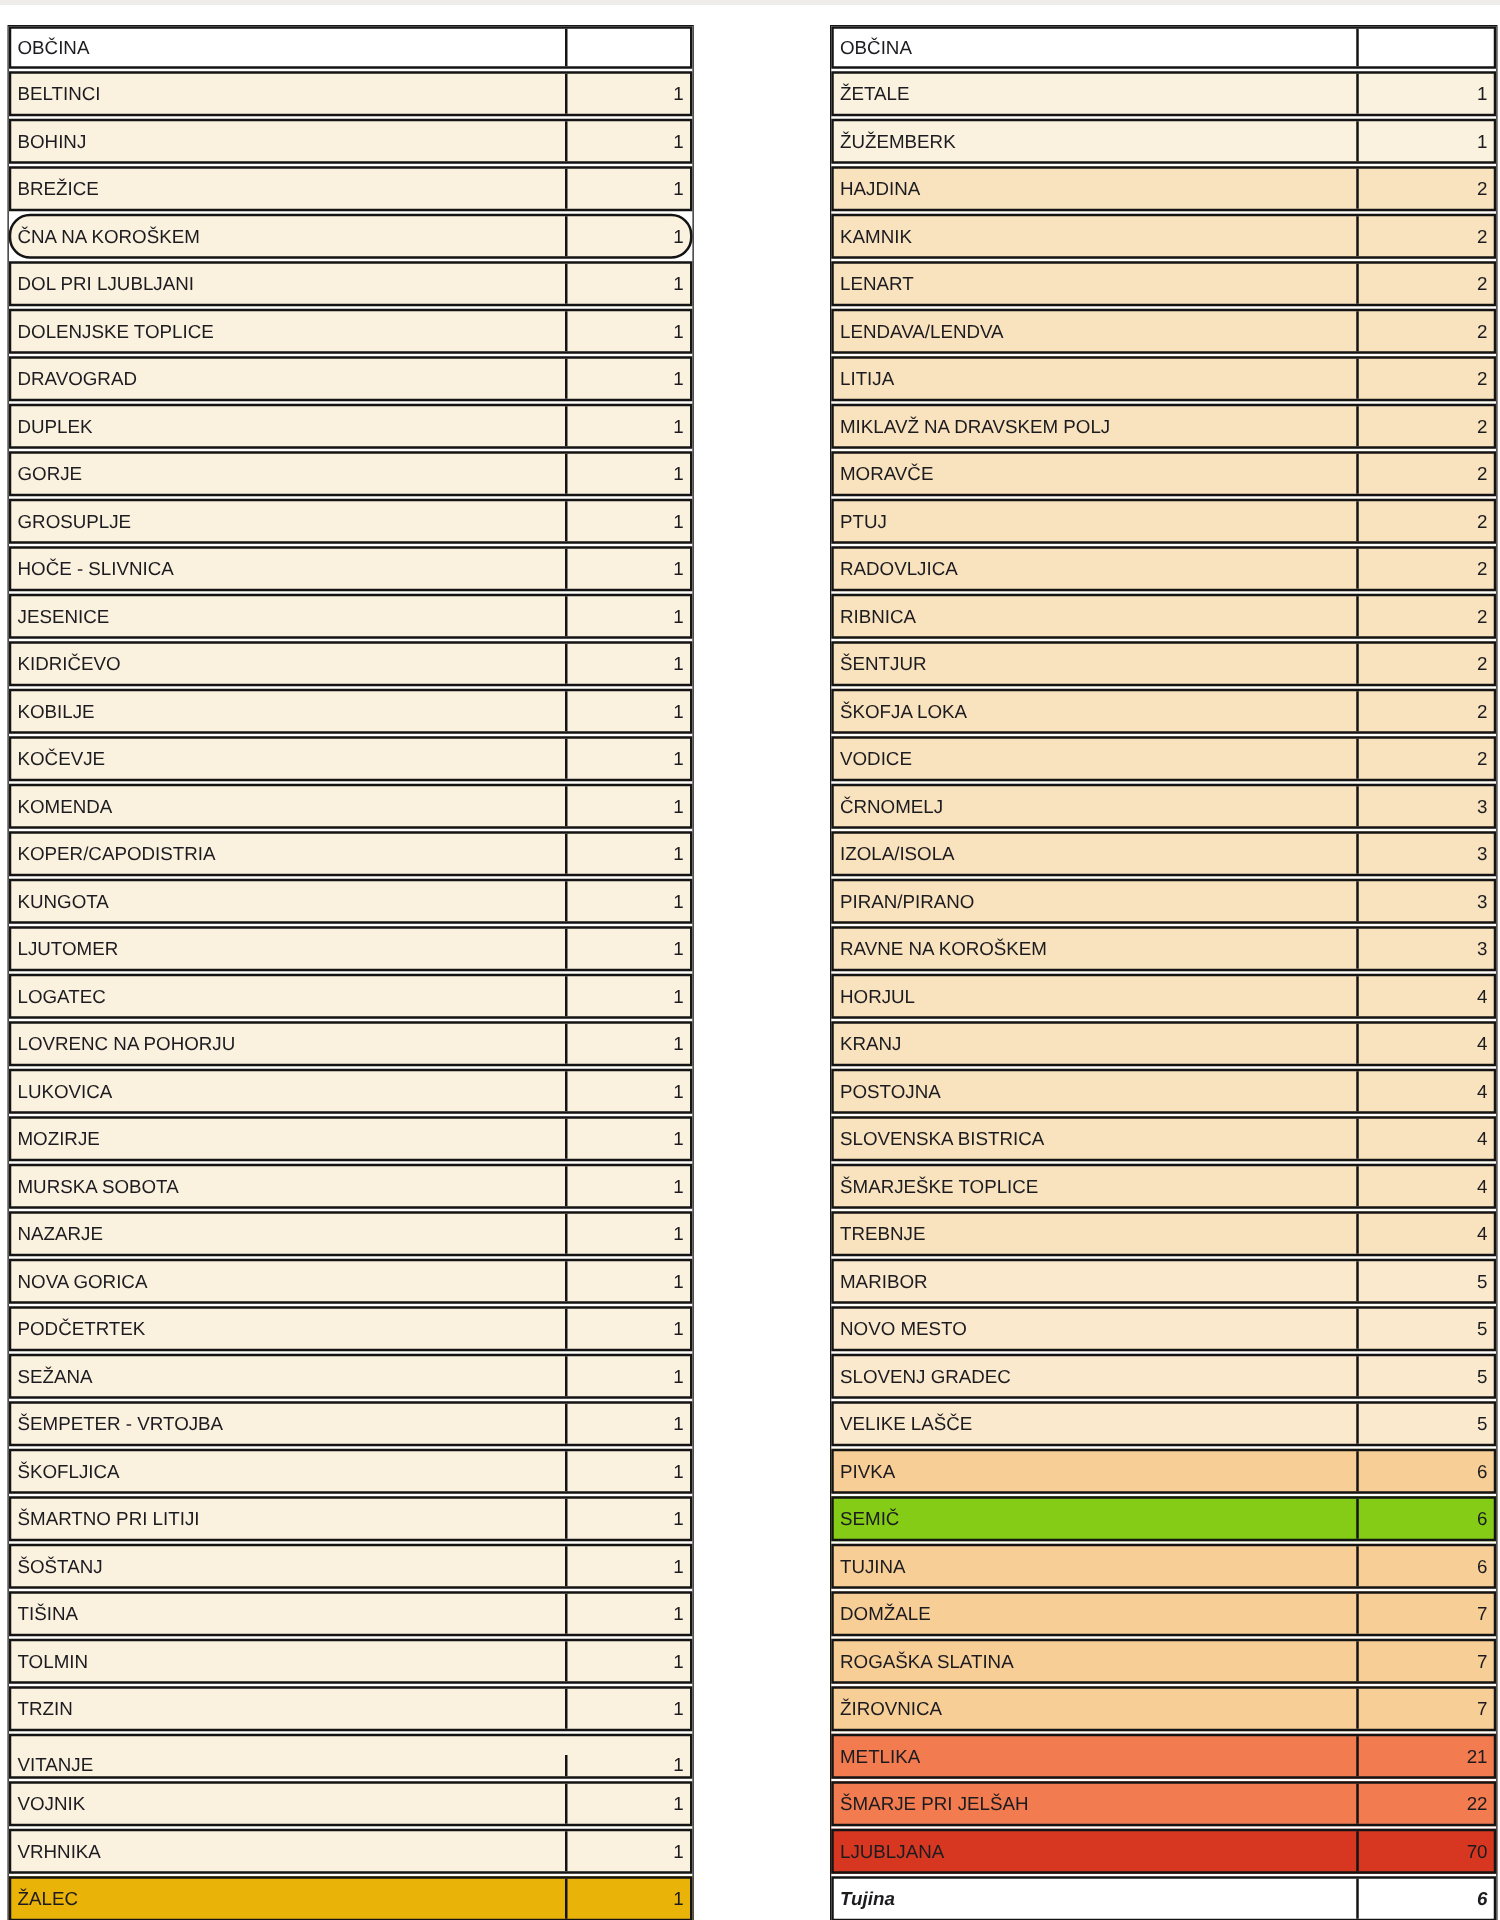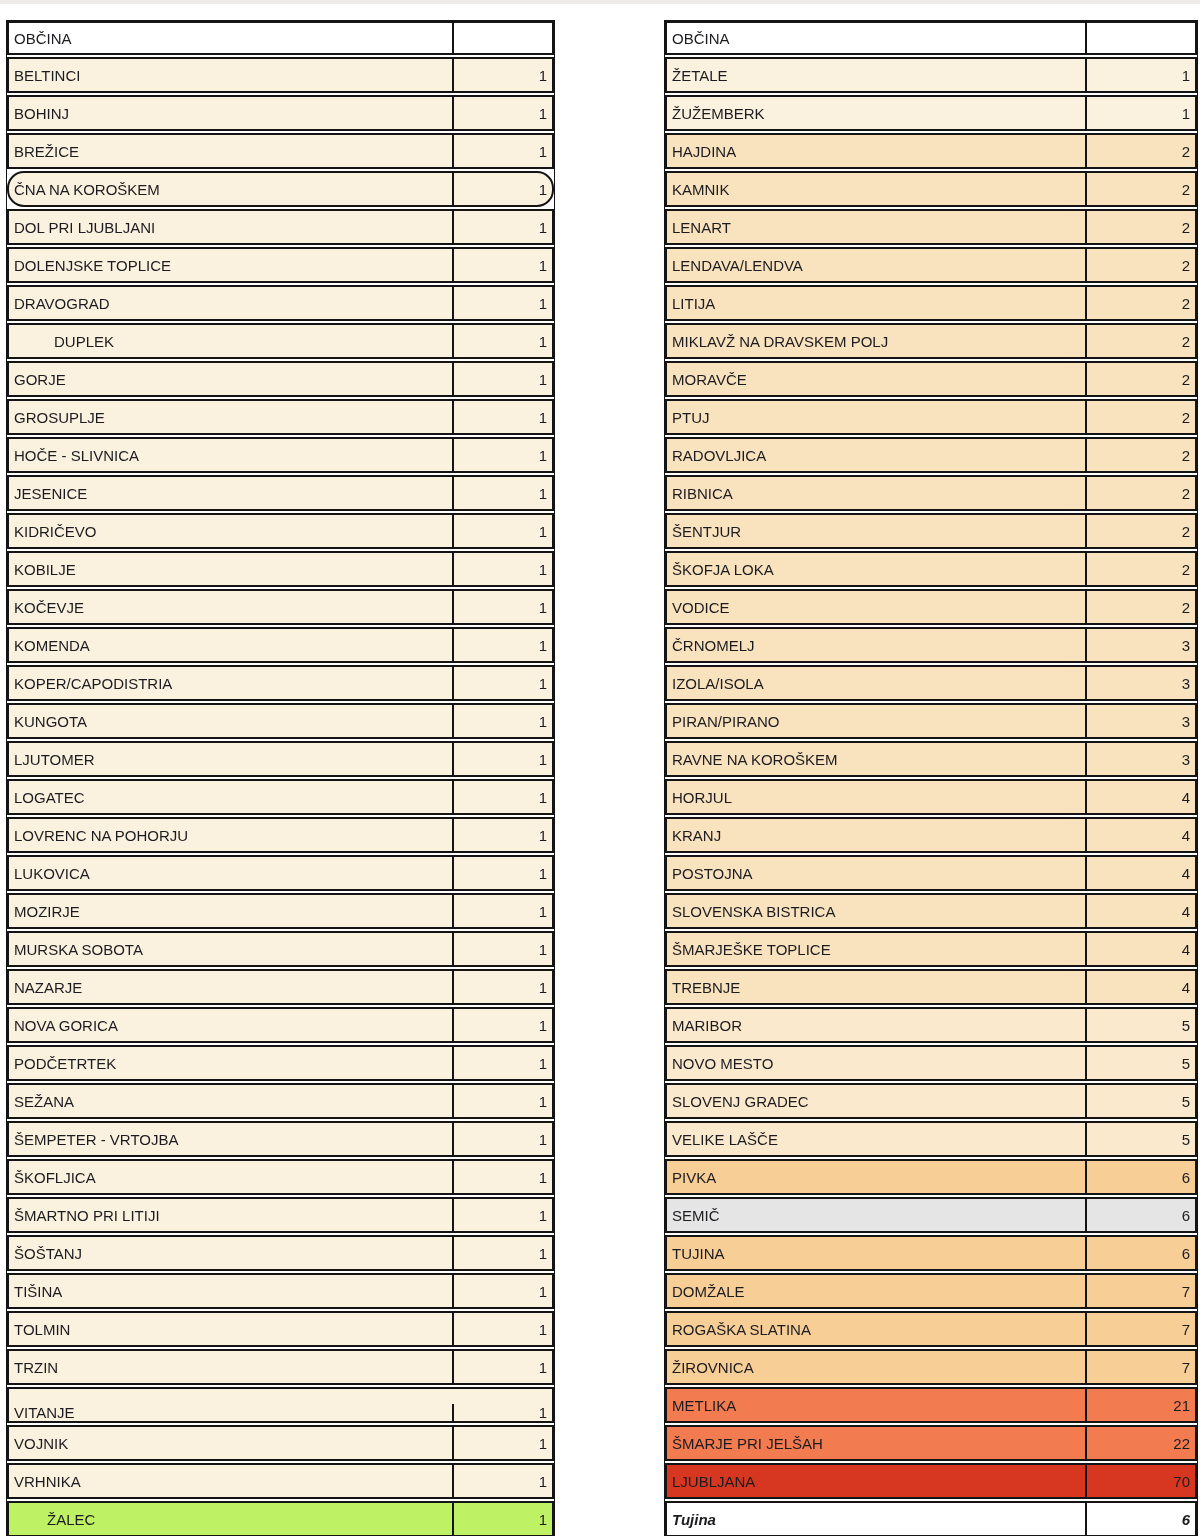--- a/index.html
+++ b/index.html
@@ -60,21 +60,21 @@
     <div class="cell value">1</div>
   </div>
       <div class="trow" style="background-color: rgb(251, 241, 223);">
     <div class="cell name">DOLENJSKE TOPLICE</div>
     <div class="cell value">1</div>
   </div>
       <div class="trow" style="background-color: rgb(251, 241, 223);">
     <div class="cell name">DRAVOGRAD</div>
     <div class="cell value">1</div>
   </div>
-      <div class="trow" style="background-color: rgb(251, 241, 223); padding-left: 40px;">
+      <div class="trow" style="background-color: rgb(251, 241, 223);">
     <div class="cell name">DUPLEK</div>
     <div class="cell value">1</div>
   </div>
       <div class="trow" style="background-color: rgb(251, 241, 223);">
     <div class="cell name">GORJE</div>
     <div class="cell value">1</div>
   </div>
       <div class="trow" style="background-color: rgb(251, 241, 223);">
     <div class="cell name">GROSUPLJE</div>
     <div class="cell value">1</div>
@@ -184,21 +184,21 @@
     <div class="cell value">1</div>
   </div>
       <div class="trow" style="background-color: rgb(251, 241, 223); text-align: center;">
     <div class="cell name">VOJNIK</div>
     <div class="cell value">1</div>
   </div>
       <div class="trow" style="background-color: rgb(251, 241, 223);">
     <div class="cell name">VRHNIKA</div>
     <div class="cell value">1</div>
   </div>
-      <div class="trow" style="background-color: #bef264; padding-left: 33px;">
+      <div class="trow" style="background-color: #eab308;">
     <div class="cell name">ŽALEC</div>
     <div class="cell value">1</div>
   </div>
     </div>
 </div>
 
 <div class="xtable" id="t1">
   <div class="trow thead">
     <div class="cell name">OBČINA</div>
     <div class="cell value"></div>
@@ -317,21 +317,21 @@
     <div class="cell value">5</div>
   </div>
       <div class="trow" style="background-color: rgb(251, 233, 205);">
     <div class="cell name">VELIKE LAŠČE</div>
     <div class="cell value">5</div>
   </div>
       <div class="trow" style="background-color: rgb(248, 206, 151);">
     <div class="cell name">PIVKA</div>
     <div class="cell value">6</div>
   </div>
-      <div class="trow" style="background-color: #e5e5e5; gap: 48px;">
+      <div class="trow" style="background-color: #84cc16; gap: 48px;">
     <div class="cell name">SEMIČ</div>
     <div class="cell value">6</div>
   </div>
       <div class="trow" style="background-color: rgb(248, 206, 151);">
     <div class="cell name">TUJINA</div>
     <div class="cell value">6</div>
   </div>
       <div class="trow" style="background-color: rgb(248, 206, 151);">
     <div class="cell name">DOMŽALE</div>
     <div class="cell value">7</div>

